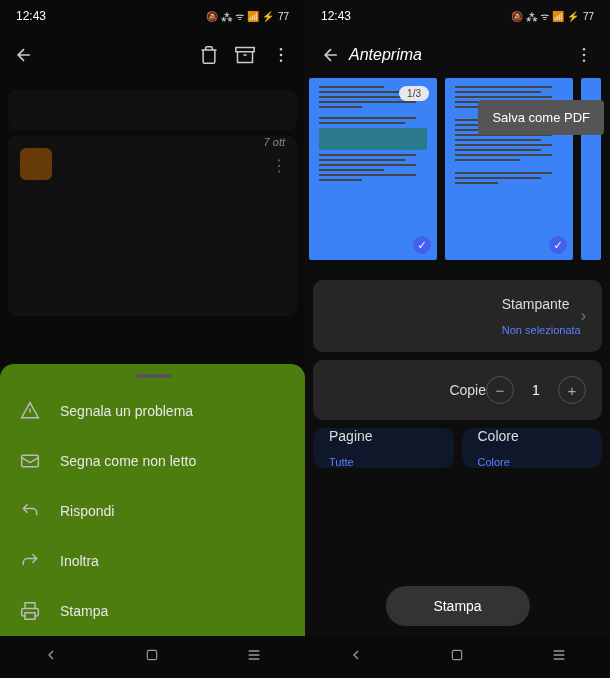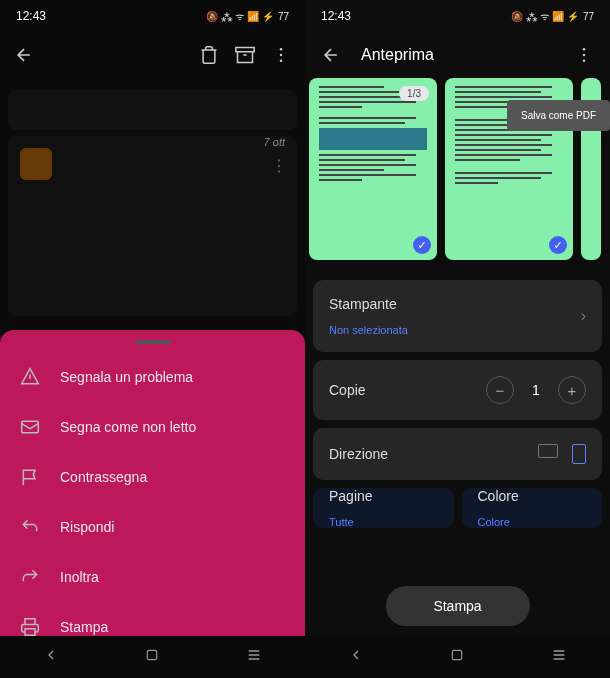--- a/index.html
+++ b/index.html
@@ -16,46 +16,46 @@
 .icon-btn { width: 24px; height: 24px; display: flex; align-items: center; justify-content: center; color: #ccc; cursor: pointer; }
 
 .dimmed-content { background: #0a0a0a; height: 290px; position: relative; padding: 6px 0; }
 .card-dim { background: #1b1b1b; margin: 6px 8px; border-radius: 8px; padding: 12px; opacity: 0.45; }
 .card-dim.sm { height: 28px; }
 .card-dim.lg { height: 180px; }
 .avatar { width: 32px; height: 32px; background: #d97706; border-radius: 6px; display: inline-block; vertical-align: top; }
 .card-meta { position: absolute; right: 20px; top: 58px; color: #888; font-size: 11px; font-style: italic; }
 .card-more { position: absolute; right: 18px; top: 78px; color: #666; }
 
-.sheet { position: absolute; bottom: 26px; left: 0; right: 0; background: #be185d; border-top-left-radius: 14px; border-top-right-radius: 14px; padding-top: 10px; }
+.sheet { position: absolute; bottom: 42px; left: 0; right: 0; background: #4d7c0f; border-top-left-radius: 14px; border-top-right-radius: 14px; padding-top: 10px; }
 .sheet-handle { width: 36px; height: 4px; background: #555; border-radius: 2px; margin: 0 auto 8px; }
 .sheet-item { display: flex; align-items: center; gap: 20px; padding: 15px 20px; color: #e8e8e8; font-size: 14px; cursor: pointer; }
 .sheet-icon { width: 20px; height: 20px; display: flex; align-items: center; justify-content: center; color: #bbb; }
 
 .nav-bar { position: absolute; bottom: 0; left: 0; right: 0; height: 42px; display: flex; justify-content: space-around; align-items: center; background: #0a0a0a; }
 .nav-btn { color: #999; }
 
-.header-right { height: 46px; display: flex; align-items: center; padding: 0 14px; gap: 18px; color: #fff; }
+.header-right { height: 46px; display: flex; align-items: center; padding: 0 14px; gap: 6px; color: #fff; font-style: italic; }
 .header-title { font-size: 16px; font-weight: 500; }
 .header-more { margin-left: auto; }
 
 .preview-row { display: flex; gap: 8px; padding: 0 0 0 4px; overflow: hidden; }
-.page-thumb { width: 128px; height: 182px; background: #86efac; border-radius: 8px; position: relative; flex-shrink: 0; }
+.page-thumb { width: 128px; height: 182px; background: #3b82f6; border-radius: 2px; position: relative; flex-shrink: 0; }
 .page-badge { position: absolute; top: 8px; right: 8px; background: #e8e8ec; color: #444; font-size: 10px; padding: 2px 8px; border-radius: 10px; font-weight: 500; }
 .page-check { position: absolute; bottom: 6px; right: 6px; width: 18px; height: 18px; background: #4361ee; border-radius: 50%; display: flex; align-items: center; justify-content: center; color: #fff; font-size: 11px; }
 .doc-lines { padding: 8px 10px; }
 .doc-line { height: 2px; background: #444; margin-bottom: 3px; }
 .doc-line.w60 { width: 60%; } .doc-line.w80 { width: 80%; } .doc-line.w90 { width: 90%; } .doc-line.w40 { width: 40%; }
 .doc-block { height: 22px; background: #2a7a8c; margin: 4px 0; }
 
-.tooltip { position: absolute; top: 100px; right: 0; background: #555; color: #fff; font-size: 10px; padding: 10px 14px; border-radius: 4px; z-index: 10; }
+.tooltip { position: absolute; top: 100px; right: 6px; background: #555; color: #fff; font-size: 13px; padding: 10px 14px; border-radius: 4px; z-index: 10; }
 
 .settings { padding: 8px; margin-top: 12px; }
 .setting-card { background: #262626; border-radius: 10px; padding: 16px 16px; margin-bottom: 8px; color: #fff; }
-.setting-row { display: flex; justify-content: space-between; align-items: center; }
+.setting-row { display: flex; justify-content: flex-end; align-items: center; }
 .setting-label { font-size: 14px; color: #ddd; }
 .setting-sub { font-size: 11px; color: #5b7fff; margin-top: 12px; }
 .chevron { color: #777; font-size: 16px; }
 .stepper { display: flex; align-items: center; gap: 16px; }
 .step-btn { width: 28px; height: 28px; border: 1px solid #555; border-radius: 50%; display: flex; align-items: center; justify-content: center; color: #aaa; cursor: pointer; font-size: 15px; }
 .step-val { color: #fff; font-size: 14px; font-weight: 500; min-width: 12px; text-align: center; }
 .orient-btns { display: flex; gap: 14px; }
 .orient-btn { width: 20px; height: 14px; border: 1.5px solid #777; border-radius: 2px; cursor: pointer; }
 .orient-btn.portrait { width: 14px; height: 20px; }
 .orient-btn.active { border-color: #5b7fff; }
@@ -123,28 +123,20 @@
           <svg width="20" height="20" viewBox="0 0 24 24" fill="none" stroke="currentColor" stroke-width="1.8">
             <rect x="2" y="5" width="20" height="14" rx="2"></rect>
             <path d="M2 8l10 6 10-6"></path>
           </svg>
         </span>
       <span>Segna come non letto</span>
     </div>
     <div class="sheet-item">
       <span class="sheet-icon">
           <svg width="20" height="20" viewBox="0 0 24 24" fill="none" stroke="currentColor" stroke-width="1.8">
-            <path d="M4 22V4h14l-2 5 2 5H4"></path>
-          </svg>
-        </span>
-      <span>Contrassegna</span>
-    </div>
-    <div class="sheet-item">
-      <span class="sheet-icon">
-          <svg width="20" height="20" viewBox="0 0 24 24" fill="none" stroke="currentColor" stroke-width="1.8">
             <path d="M9 14L4 9l5-5M4 9h11a5 5 0 015 5v3"></path>
           </svg>
         </span>
       <span>Rispondi</span>
     </div>
     <div class="sheet-item">
       <span class="sheet-icon">
           <svg width="20" height="20" viewBox="0 0 24 24" fill="none" stroke="currentColor" stroke-width="1.8">
             <path d="M15 14l5-5-5-5M20 9H9a5 5 0 00-5 5v3"></path>
           </svg>
@@ -259,29 +251,20 @@
     <div class="setting-card">
       <div class="setting-row">
         <div class="setting-label">Copie</div>
         <div class="stepper">
           <div class="step-btn">−</div>
           <div class="step-val">1</div>
           <div class="step-btn">+</div>
         </div>
       </div>
     </div>
-    <div class="setting-card">
-      <div class="setting-row">
-        <div class="setting-label">Direzione</div>
-        <div class="orient-btns">
-          <div class="orient-btn"></div>
-          <div class="orient-btn portrait active"></div>
-        </div>
-      </div>
-    </div>
     <div class="setting-half-row">
       <div class="setting-half">
         <div class="setting-label">Pagine</div>
         <div class="setting-sub">Tutte</div>
       </div>
       <div class="setting-half">
         <div class="setting-label">Colore</div>
         <div class="setting-sub">Colore</div>
       </div>
     </div>

